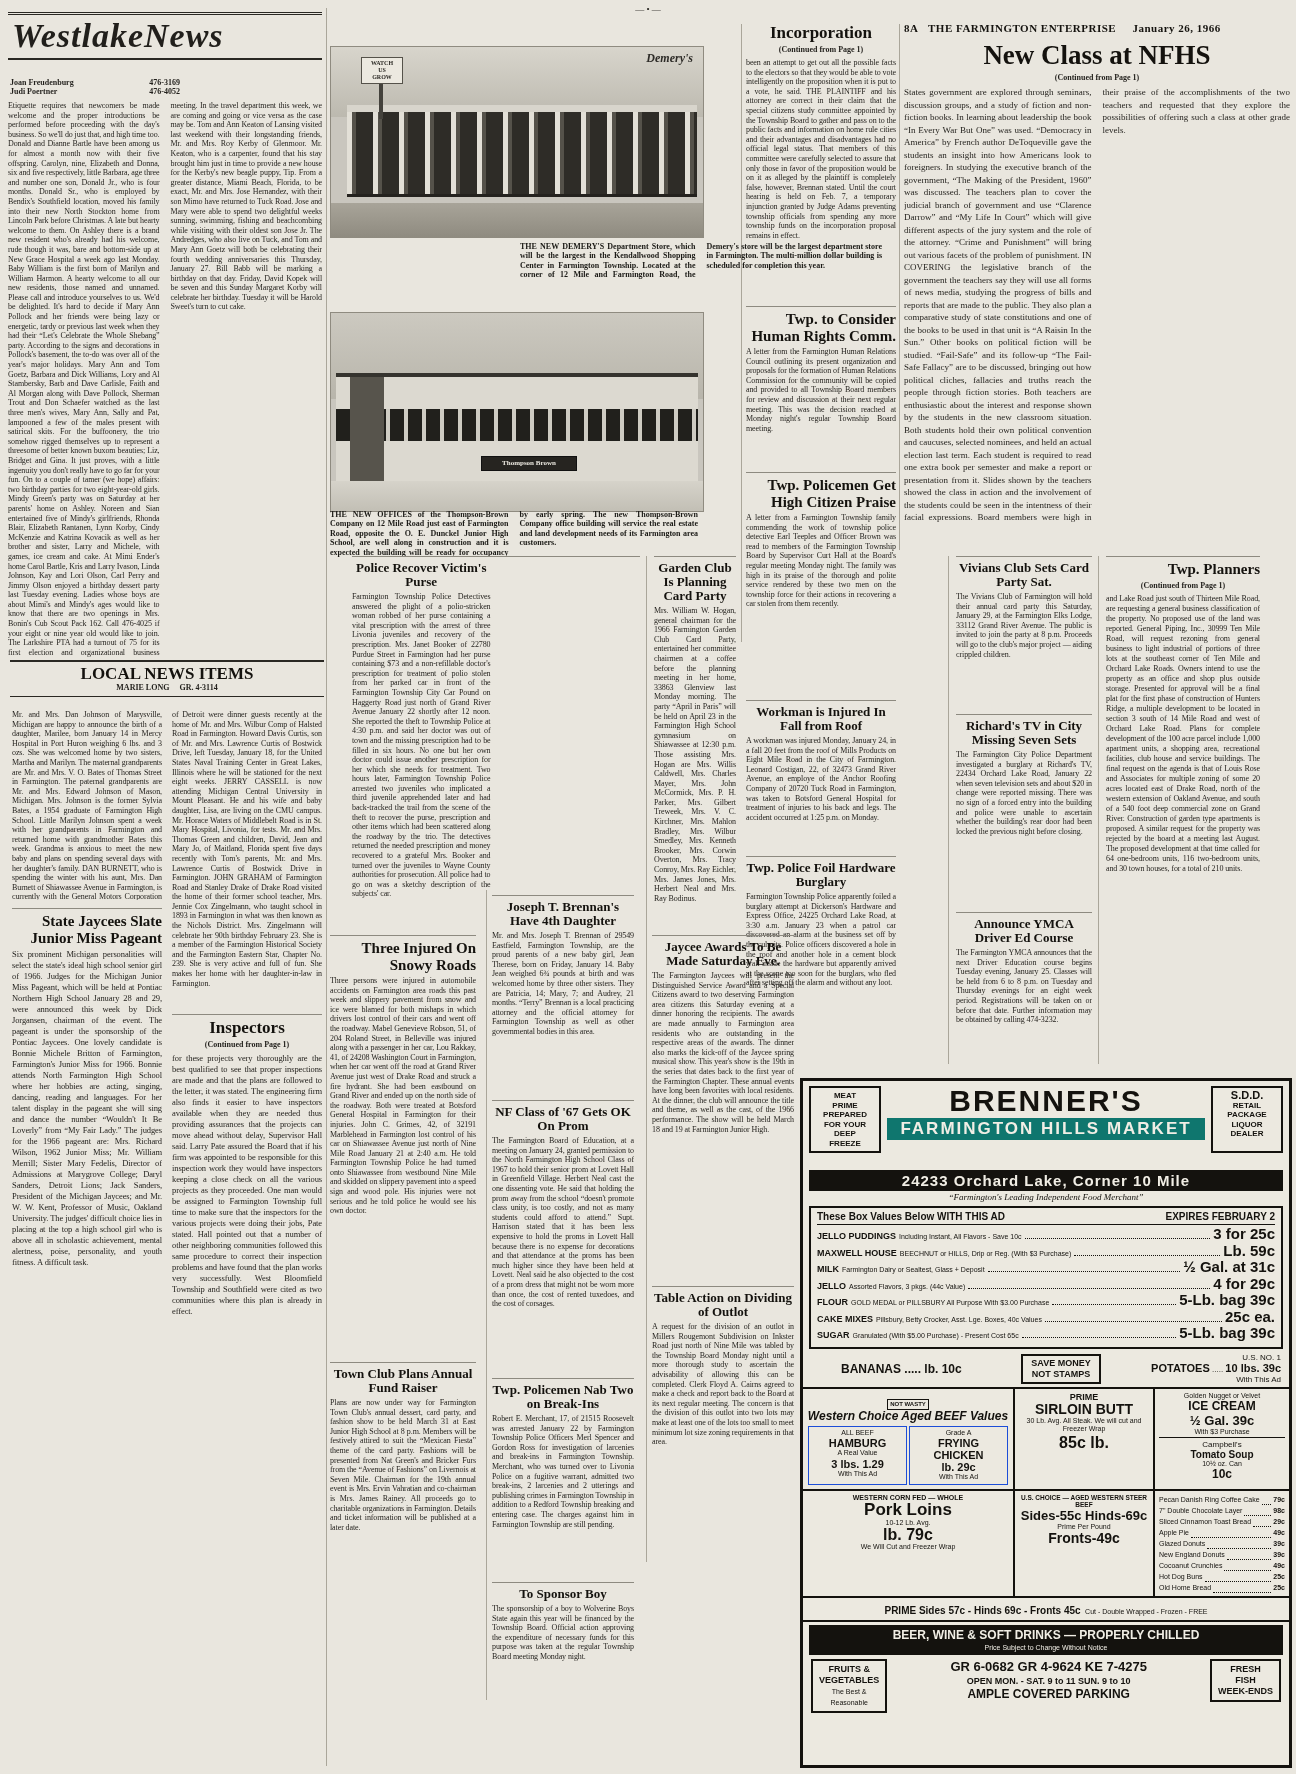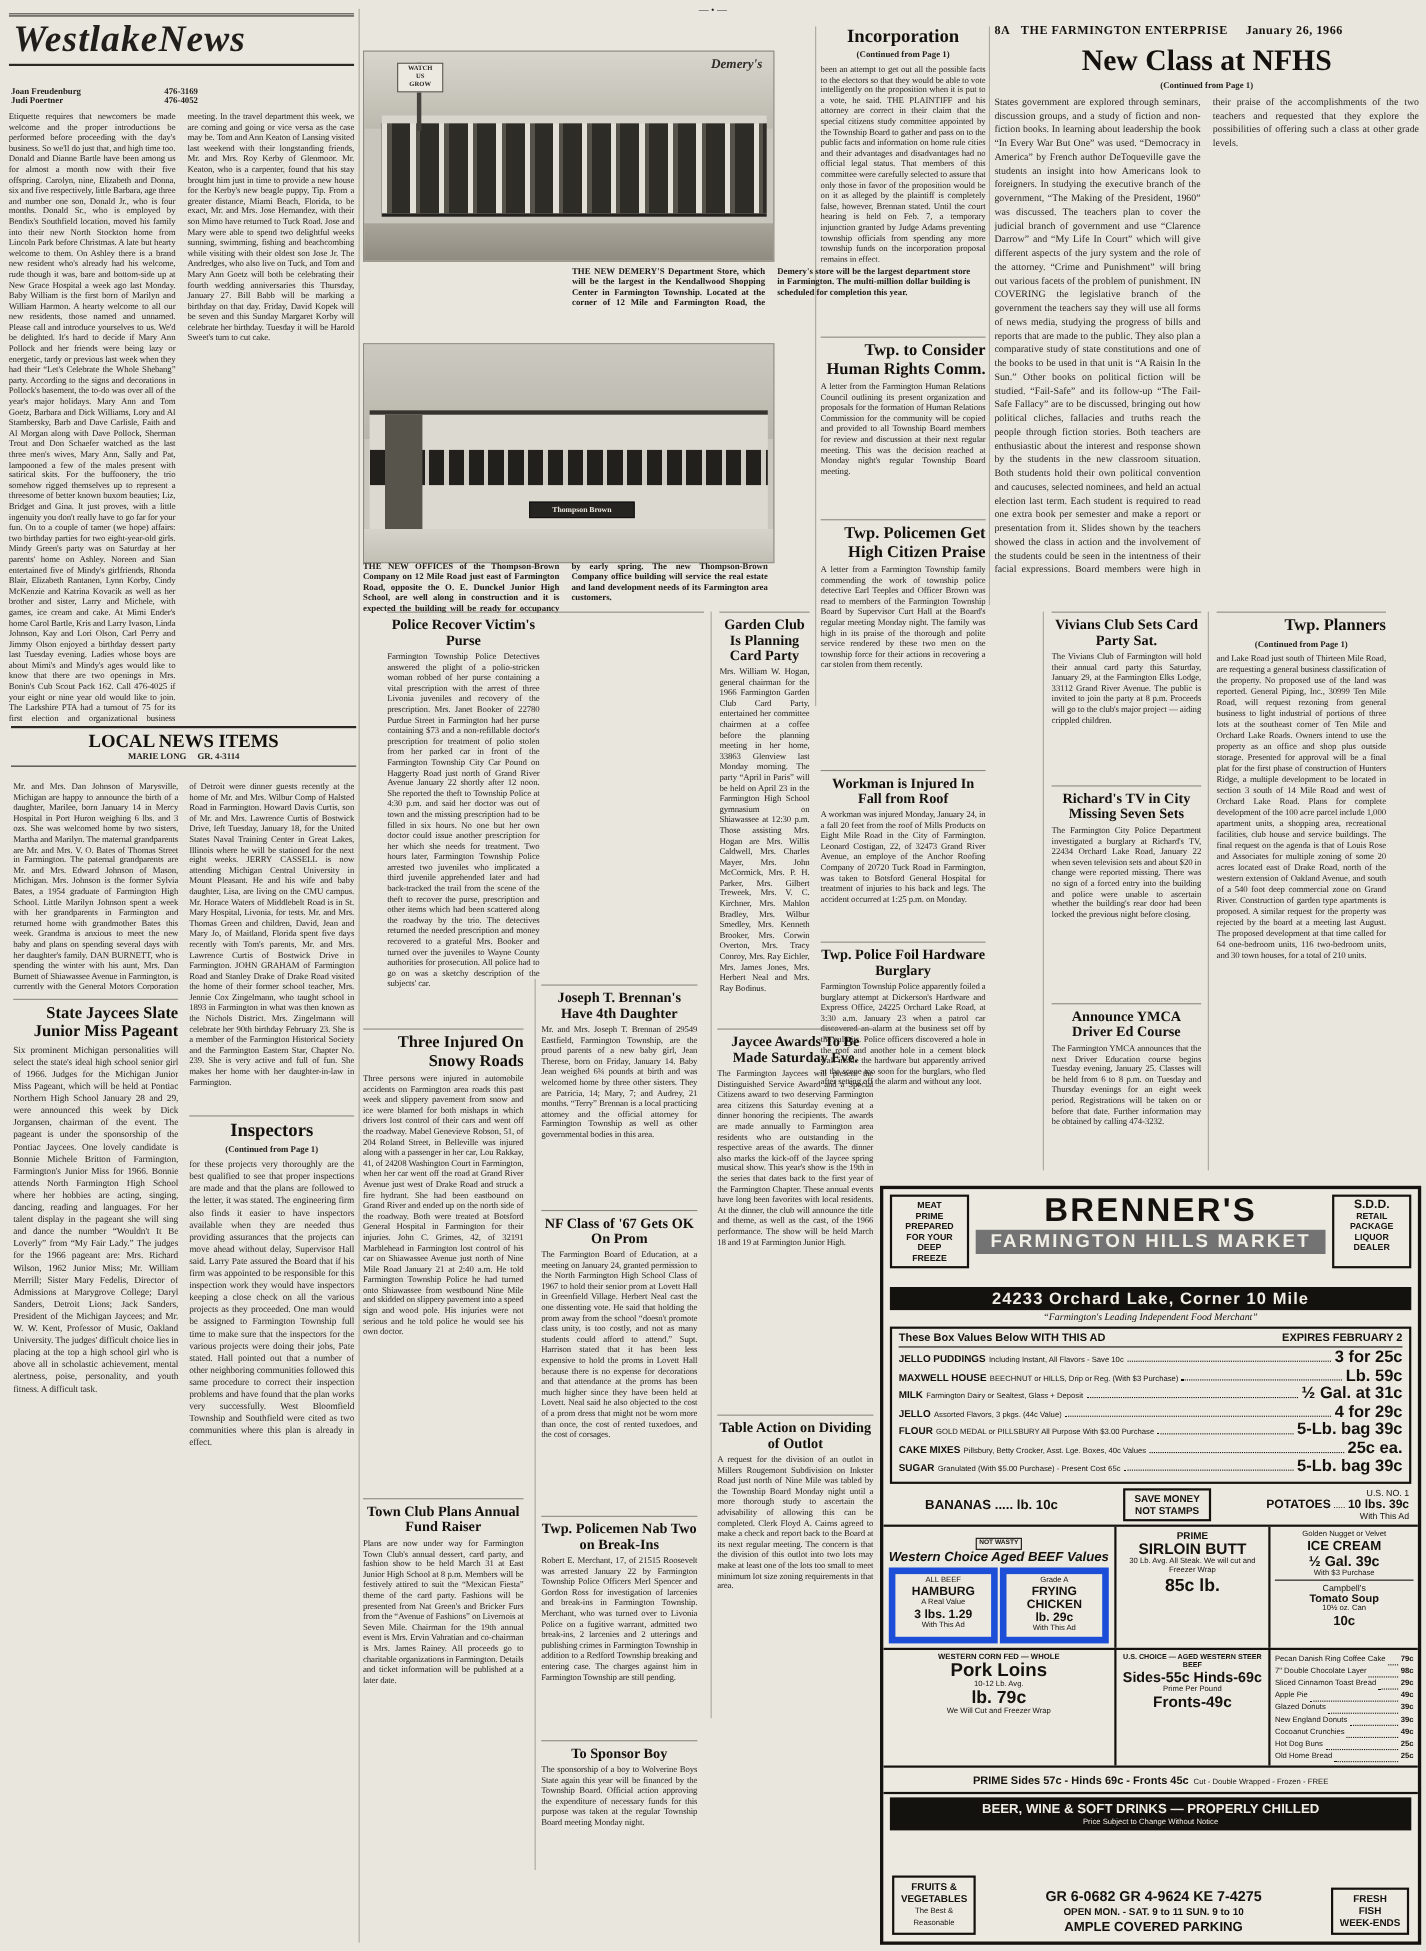--- a/index.html
+++ b/index.html
@@ -23,49 +23,49 @@
   .caption { font-size:8px; line-height:9.4px; text-align:justify; font-weight:700; color:#1b1a16; }
   .photo { position:absolute; overflow:hidden; border:1px solid #8f8b80; background:#c9c6be; }
   .pagehead { position:absolute; font-weight:700; font-size:11px; letter-spacing:.5px; color:#14120e; }
   .lnheader { border-top:2px solid #2a2823; border-bottom:1px solid #2a2823; text-align:center; padding:3px 0 4px; margin-bottom:4px; }
   
   .ad { border:3px solid #14120e; background:#ece9e0; font-family:"Liberation Sans", sans-serif; color:#14120e; display:flex; flex-direction:column; }
   .ad-top { display:flex; align-items:stretch; gap:6px; padding:5px 6px 3px; }
   .ad-sidebox { border:2px solid #14120e; width:72px; text-align:center; font-weight:700; font-size:8px; line-height:9.5px; padding:3px 1px; }
   .ad-brand { flex:1; text-align:center; }
   .brand-name { font-weight:700; font-size:30px; line-height:30px; letter-spacing:2px; }
-  .brand-band { background:#737373; color:#f1eee5; font-weight:700; font-size:17px; line-height:22px; letter-spacing:2px; margin-top:2px; }
+  .brand-band { background:#0f766e; color:#f1eee5; font-weight:700; font-size:17px; line-height:22px; letter-spacing:2px; margin-top:2px; }
   .addr-band { background:#14120e; color:#f1eee5; font-weight:700; font-size:15px; line-height:21px; text-align:center; margin:14px 6px 0; letter-spacing:1px; }
   .tagline { text-align:center; font-style:italic; font-size:9px; line-height:13px; font-family:"Liberation Serif",serif; }
   .boxvals { border:2px solid #14120e; margin:2px 6px; padding:2px 6px 4px; }
   .bv-head { display:flex; justify-content:space-between; font-weight:700; font-size:10px; line-height:14px; border-bottom:1px solid #14120e; margin-bottom:2px; }
   .bv-row { display:flex; align-items:baseline; font-size:7px; line-height:13.5px; }
   .bv-row b.nm { font-size:9px; margin-right:3px; white-space:nowrap; }
   .bv-desc { white-space:nowrap; overflow:hidden; }
   .bv-dots { flex:1; border-bottom:1px dotted #14120e; margin:0 3px; min-width:8px; }
   .bv-price { font-size:15px; white-space:nowrap; }
   .prod-row { display:flex; align-items:center; gap:8px; padding:2px 8px; border-bottom:2px solid #14120e; }
   .bananas { font-weight:700; font-size:12px; flex:1;padding-left:30px; }
   .save-box { border:2px solid #14120e; font-weight:700; font-size:9px; text-align:center; padding:2px 8px; line-height:11px; }
   .pots { font-size:8px; text-align:right; line-height:10px; flex:1; }
   .pots b { font-size:11px; }
   .gridrow { display:flex; border-bottom:2px solid #14120e; }
   .gcell { border-right:2px solid #14120e; padding:3px 4px; text-align:center; }
   .gcell:last-child { border-right:none; }
   .tinybox { display:inline-block; border:1px solid #14120e; font-size:6px; font-weight:700; padding:1px 2px; line-height:7px; }
   .beefhdr { font-weight:700; font-style:italic; font-size:12px; line-height:13px; }
   .subcells { display:flex; margin-top:2px; }
-  .subcell { flex:1; border:6px solid #1d4ed8; margin:1px; padding:2px 1px; font-size:7px; line-height:8.5px; }
+  .subcell { flex:1; border:1px solid #1d4ed8; margin:1px; padding:2px 1px; font-size:7px; line-height:8.5px; }
   .subcell .big { font-weight:700; font-size:11px; line-height:12px; }
   .price-big { font-weight:700; font-size:16px; line-height:17px; }
   .bk-row { display:flex; font-size:7px; line-height:11px; text-align:left; }
   .bk-dots { flex:1; border-bottom:1px dotted #14120e; margin:0 2px; }
   .beer-band { background:#14120e; color:#f1eee5; text-align:center; font-weight:700; font-size:12px; line-height:15px; padding:3px 2px; margin:3px 6px 0; }
   .beer-band .sub { font-weight:400; font-size:7px; line-height:9px; }
-  .ad-bottom { display:flex; align-items:flex-end; gap:8px; padding:4px 8px 6px; flex:1; }
+  .ad-bottom { display:flex; align-items:flex-start; gap:8px; padding:4px 8px 6px; flex:1; }
   .corner-box { border:2px solid #14120e; text-align:center; font-weight:700; font-size:9px; line-height:11px; padding:3px 6px; }
   .contact { flex:1; text-align:center; font-weight:700; }
   .contact .ph { font-size:13px; line-height:16px; }
   .contact .hrs { font-size:9px; line-height:12px; }
   .contact .pk { font-size:12px; line-height:15px; }
   
   .p-sky { position:absolute; left:0; right:0; top:0; }
   .p-label { position:absolute; font-style:italic; font-weight:700; color:#2e2c28; }
   .signpost { position:absolute; background:#ece9e0; border:1px solid #55524a; text-align:center; font-weight:700; font-size:6px; line-height:7px; color:#2a2823; padding:2px 1px; }
   .bsign { position:absolute; background:#262420; color:#ece9e0; font-weight:700; font-size:7px; line-height:13px; text-align:center; border:1px solid #111; }

